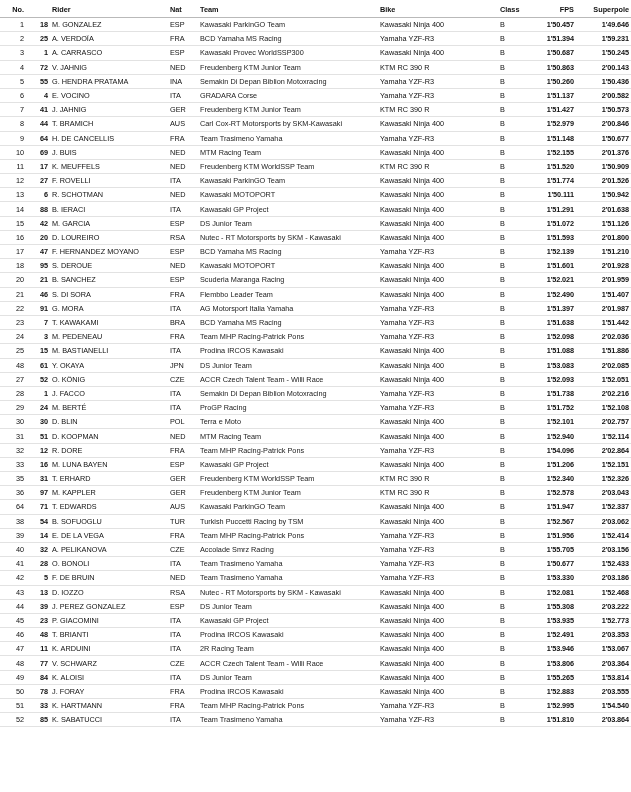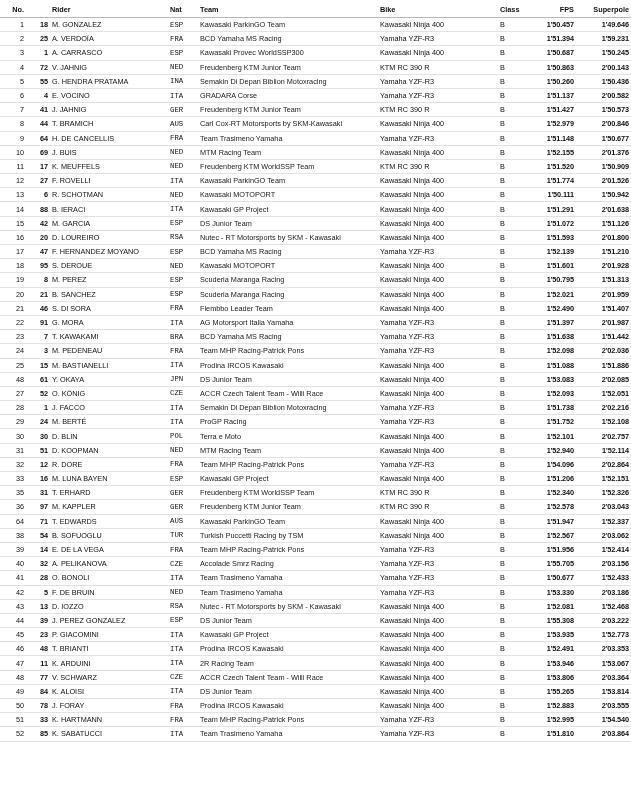--- a/index.html
+++ b/index.html
@@ -59,21 +59,21 @@
     padding-right: 6px;
     color: #111;
   }
   td.num {
     text-align: right;
     padding-right: 7px;
     font-weight: bold;
     color: #111;
   }
   td.rider { color: #111; }
-  td.nat { color: #111; font-family: Liberation Mono, monospace; }
+  td.nat { color: #111; }
   td.team { color: #222; }
   td.bike { color: #111; }
   td.cls { text-align: left; padding-left: 3px; color: #111; }
   td.fps {
     text-align: right;
     padding-right: 6px;
     font-weight: bold;
     color: #111;
     letter-spacing: -0.1px;
   }
@@ -307,31 +307,20 @@
           <td class="num">95</td>
           <td class="rider">S. DEROUE</td>
           <td class="nat">NED</td>
           <td class="team">Kawasaki MOTOPORT</td>
           <td class="bike">Kawasaki Ninja 400</td>
           <td class="cls">B</td>
           <td class="fps">1'51.601</td>
           <td class="sup">2'01.928</td>
         </tr>
         <tr>
-          <td class="pos">19</td>
-          <td class="num">8</td>
-          <td class="rider">M. PEREZ</td>
-          <td class="nat">ESP</td>
-          <td class="team">Scuderia Maranga Racing</td>
-          <td class="bike">Kawasaki Ninja 400</td>
-          <td class="cls">B</td>
-          <td class="fps">1'50.795</td>
-          <td class="sup">1'51.313</td>
-        </tr>
-        <tr>
           <td class="pos">20</td>
           <td class="num">21</td>
           <td class="rider">B. SANCHEZ</td>
           <td class="nat">ESP</td>
           <td class="team">Scuderia Maranga Racing</td>
           <td class="bike">Kawasaki Ninja 400</td>
           <td class="cls">B</td>
           <td class="fps">1'52.021</td>
           <td class="sup">2'01.959</td>
         </tr>

